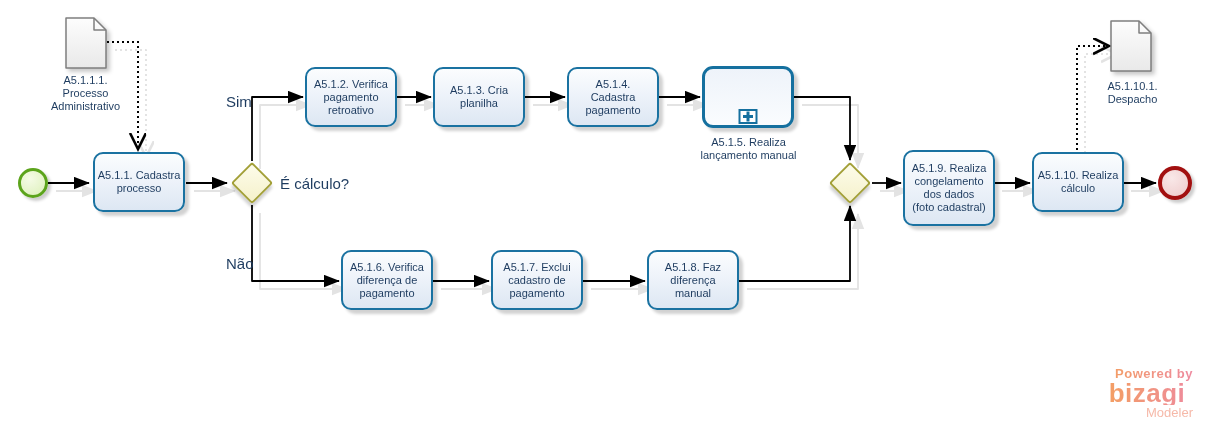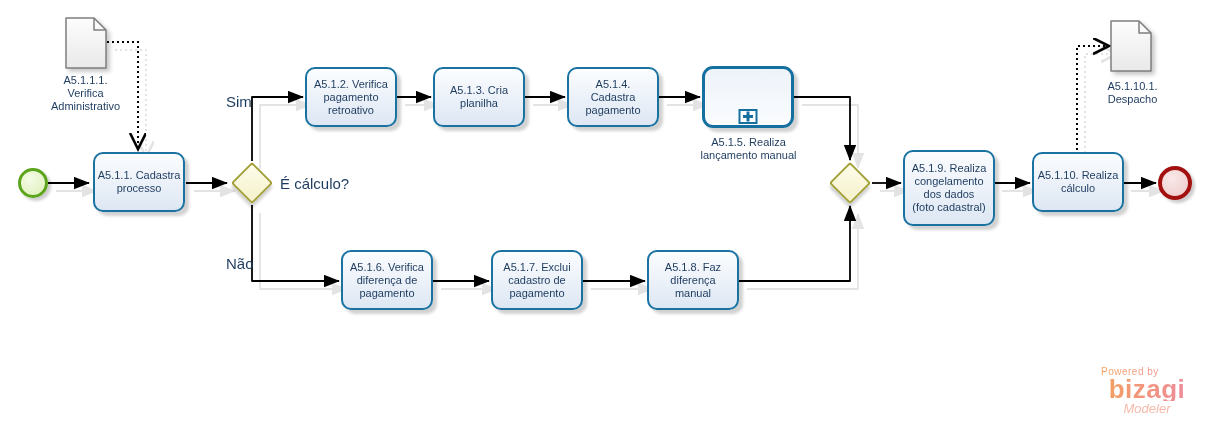--- a/index.html
+++ b/index.html
@@ -59,23 +59,23 @@
   .edge-label{
     position:absolute;color:#1d3b5f;font-size:15px;line-height:13px;white-space:nowrap;
   }
   
   #brand{position:absolute;left:1101px;top:366px;width:92px;user-select:none;}
   .grad-text{
     background:linear-gradient(90deg,#f4a05e 0%,#ee8a9f 100%);
     -webkit-background-clip:text;background-clip:text;
     color:transparent;-webkit-text-fill-color:transparent;
   }
-  #brand .powered{display:block;text-align:left;font-size:10px;font-weight:normal;letter-spacing:0.5px;}
+  #brand .powered{display:block;text-align:right;font-size:13px;font-weight:bold;letter-spacing:0.5px;}
   #brand .bizagi{display:block;text-align:center;font-size:26px;font-weight:bold;line-height:24px;letter-spacing:0.5px;}
-  #brand .modeler{display:block;text-align:center;font-size:13px;color:#f6b9a9;line-height:14px;margin-top:1px;font-style:italic;}
+  #brand .modeler{display:block;text-align:right;font-size:13px;color:#f6b9a9;line-height:14px;margin-top:1px;}
 </style>
 </head>
 <body>
 
 <div id="canvas">
 
   <svg id="flows" width="1212" height="423" viewBox="0 0 1212 423" xmlns="http://www.w3.org/2000/svg">
     <defs>
       <marker id="arw" markerWidth="10" markerHeight="8" refX="8.5" refY="3.5" orient="auto">
         <path d="M0,0 L9,3.5 L0,7 Z" fill="#000"></path>
@@ -182,21 +182,21 @@
   <div class="edge-label" style="left:226px;top:95px">Sim</div>
   <div class="edge-label" style="left:226px;top:257px">Não</div>
 
   <div class="doc" style="left:65px;top:17px">
     <svg width="43" height="53" viewBox="0 0 43 53">
       <path d="M1,1 H29 L41,13 V51 H1 Z" fill="url(#gradDoc)" stroke="#7f7f7f" stroke-width="1.5" stroke-linejoin="round"></path>
       <path d="M29,1 V13 H41" fill="none" stroke="#7f7f7f" stroke-width="1.5" stroke-linejoin="round"></path>
     </svg>
   </div>
   <div class="shape-label" style="left:25px;top:74px;width:121px">A5.1.1.1.
-Verifica
+Processo
 Administrativo</div>
 
   <div class="doc" style="left:1110px;top:20px">
     <svg width="43" height="53" viewBox="0 0 43 53">
       <path d="M1,1 H29 L41,13 V51 H1 Z" fill="url(#gradDoc)" stroke="#7f7f7f" stroke-width="1.5" stroke-linejoin="round"></path>
       <path d="M29,1 V13 H41" fill="none" stroke="#7f7f7f" stroke-width="1.5" stroke-linejoin="round"></path>
     </svg>
   </div>
   <div class="shape-label" style="left:1072px;top:80px;width:121px">A5.1.10.1.
 Despacho</div>

